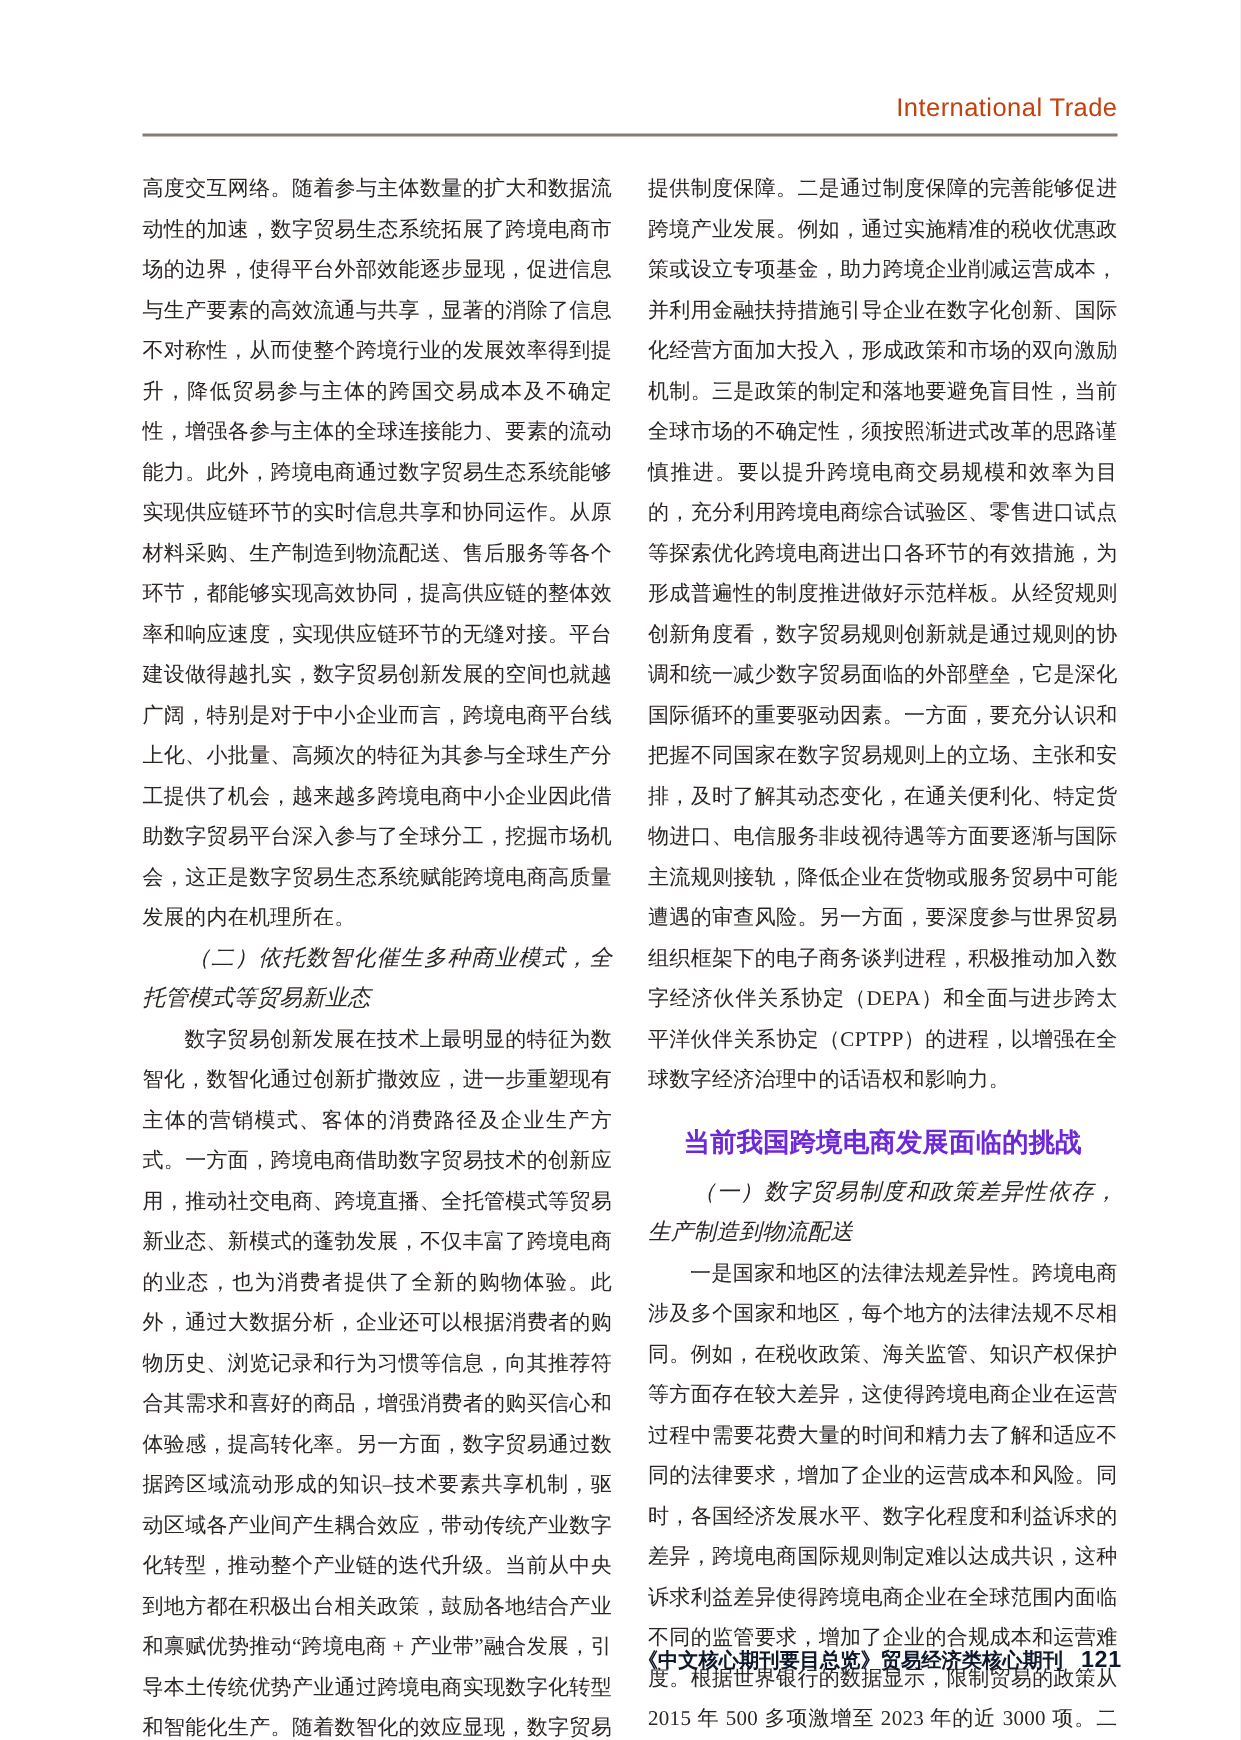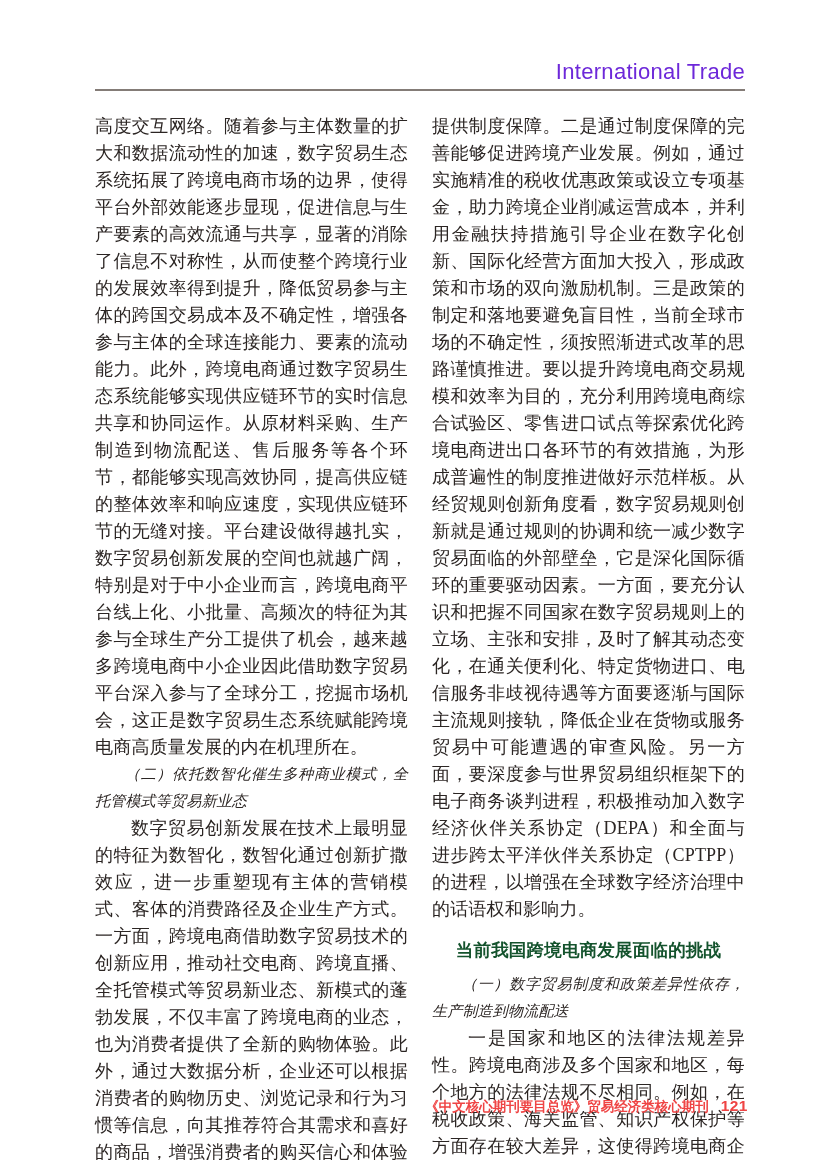--- a/index.html
+++ b/index.html
@@ -9,41 +9,41 @@
     margin:0 auto;
     background:#ffffff;
     overflow:hidden;
     font-family:"Liberation Serif","DejaVu Serif",serif;
     color:#2b2523;
   }
   .header { position:absolute; top:62px; left:95px; width:650px; }
   .journal-name {
     text-align:right;
     font-family:"Liberation Sans","DejaVu Sans",sans-serif;
-    font-size:22px;
+    font-size:17px;
     letter-spacing:0.3px;
-    color:#6d28d9;
+    color:#c2410c;
     line-height:20px;
   }
   .header-rule {
     margin-top:7px;
     border-bottom:2px solid #847c77;
     height:0;
   }
   .columns {
     position:absolute;
     top:113px; left:95px;
     width:650px;
     display:flex;
     gap:24px;
   }
   .column { width:313px; }
   .column p { margin:0; }
   .body-text {
-    font-size:18px;
+    font-size:14px;
     line-height:27px;
     text-align:justify;
     text-justify:inter-ideograph;
     letter-spacing:0.2px;
   }
   .indent { text-indent:2em; }
   .subhead {
     font-size:15px;
     line-height:27px;
     text-align:justify;
@@ -51,31 +51,31 @@
     font-style:italic;
     letter-spacing:0.2px;
   }
   .section-heading {
     font-family:"Liberation Sans","DejaVu Sans",sans-serif;
     font-weight:bold;
     font-size:17.5px;
     line-height:27px;
     text-align:center;
     margin:14px 0 7px 0 !important;
-    color:#14532d;
+    color:#6d28d9;
   }
   .footer {
     position:absolute;
     right:79px;
     bottom:44px;
     text-align:center;
     font-family:"Liberation Sans","DejaVu Sans",sans-serif;
     font-weight:bold;
     font-size:13.5px;
-    color:#ef4444;
+    color:#0f172a;
     white-space:nowrap;
   }
   .footer .page-number {
     font-size:15.5px;
     margin-left:12px;
     letter-spacing:0.5px;
   }
 </style>
 </head>
 <body>

